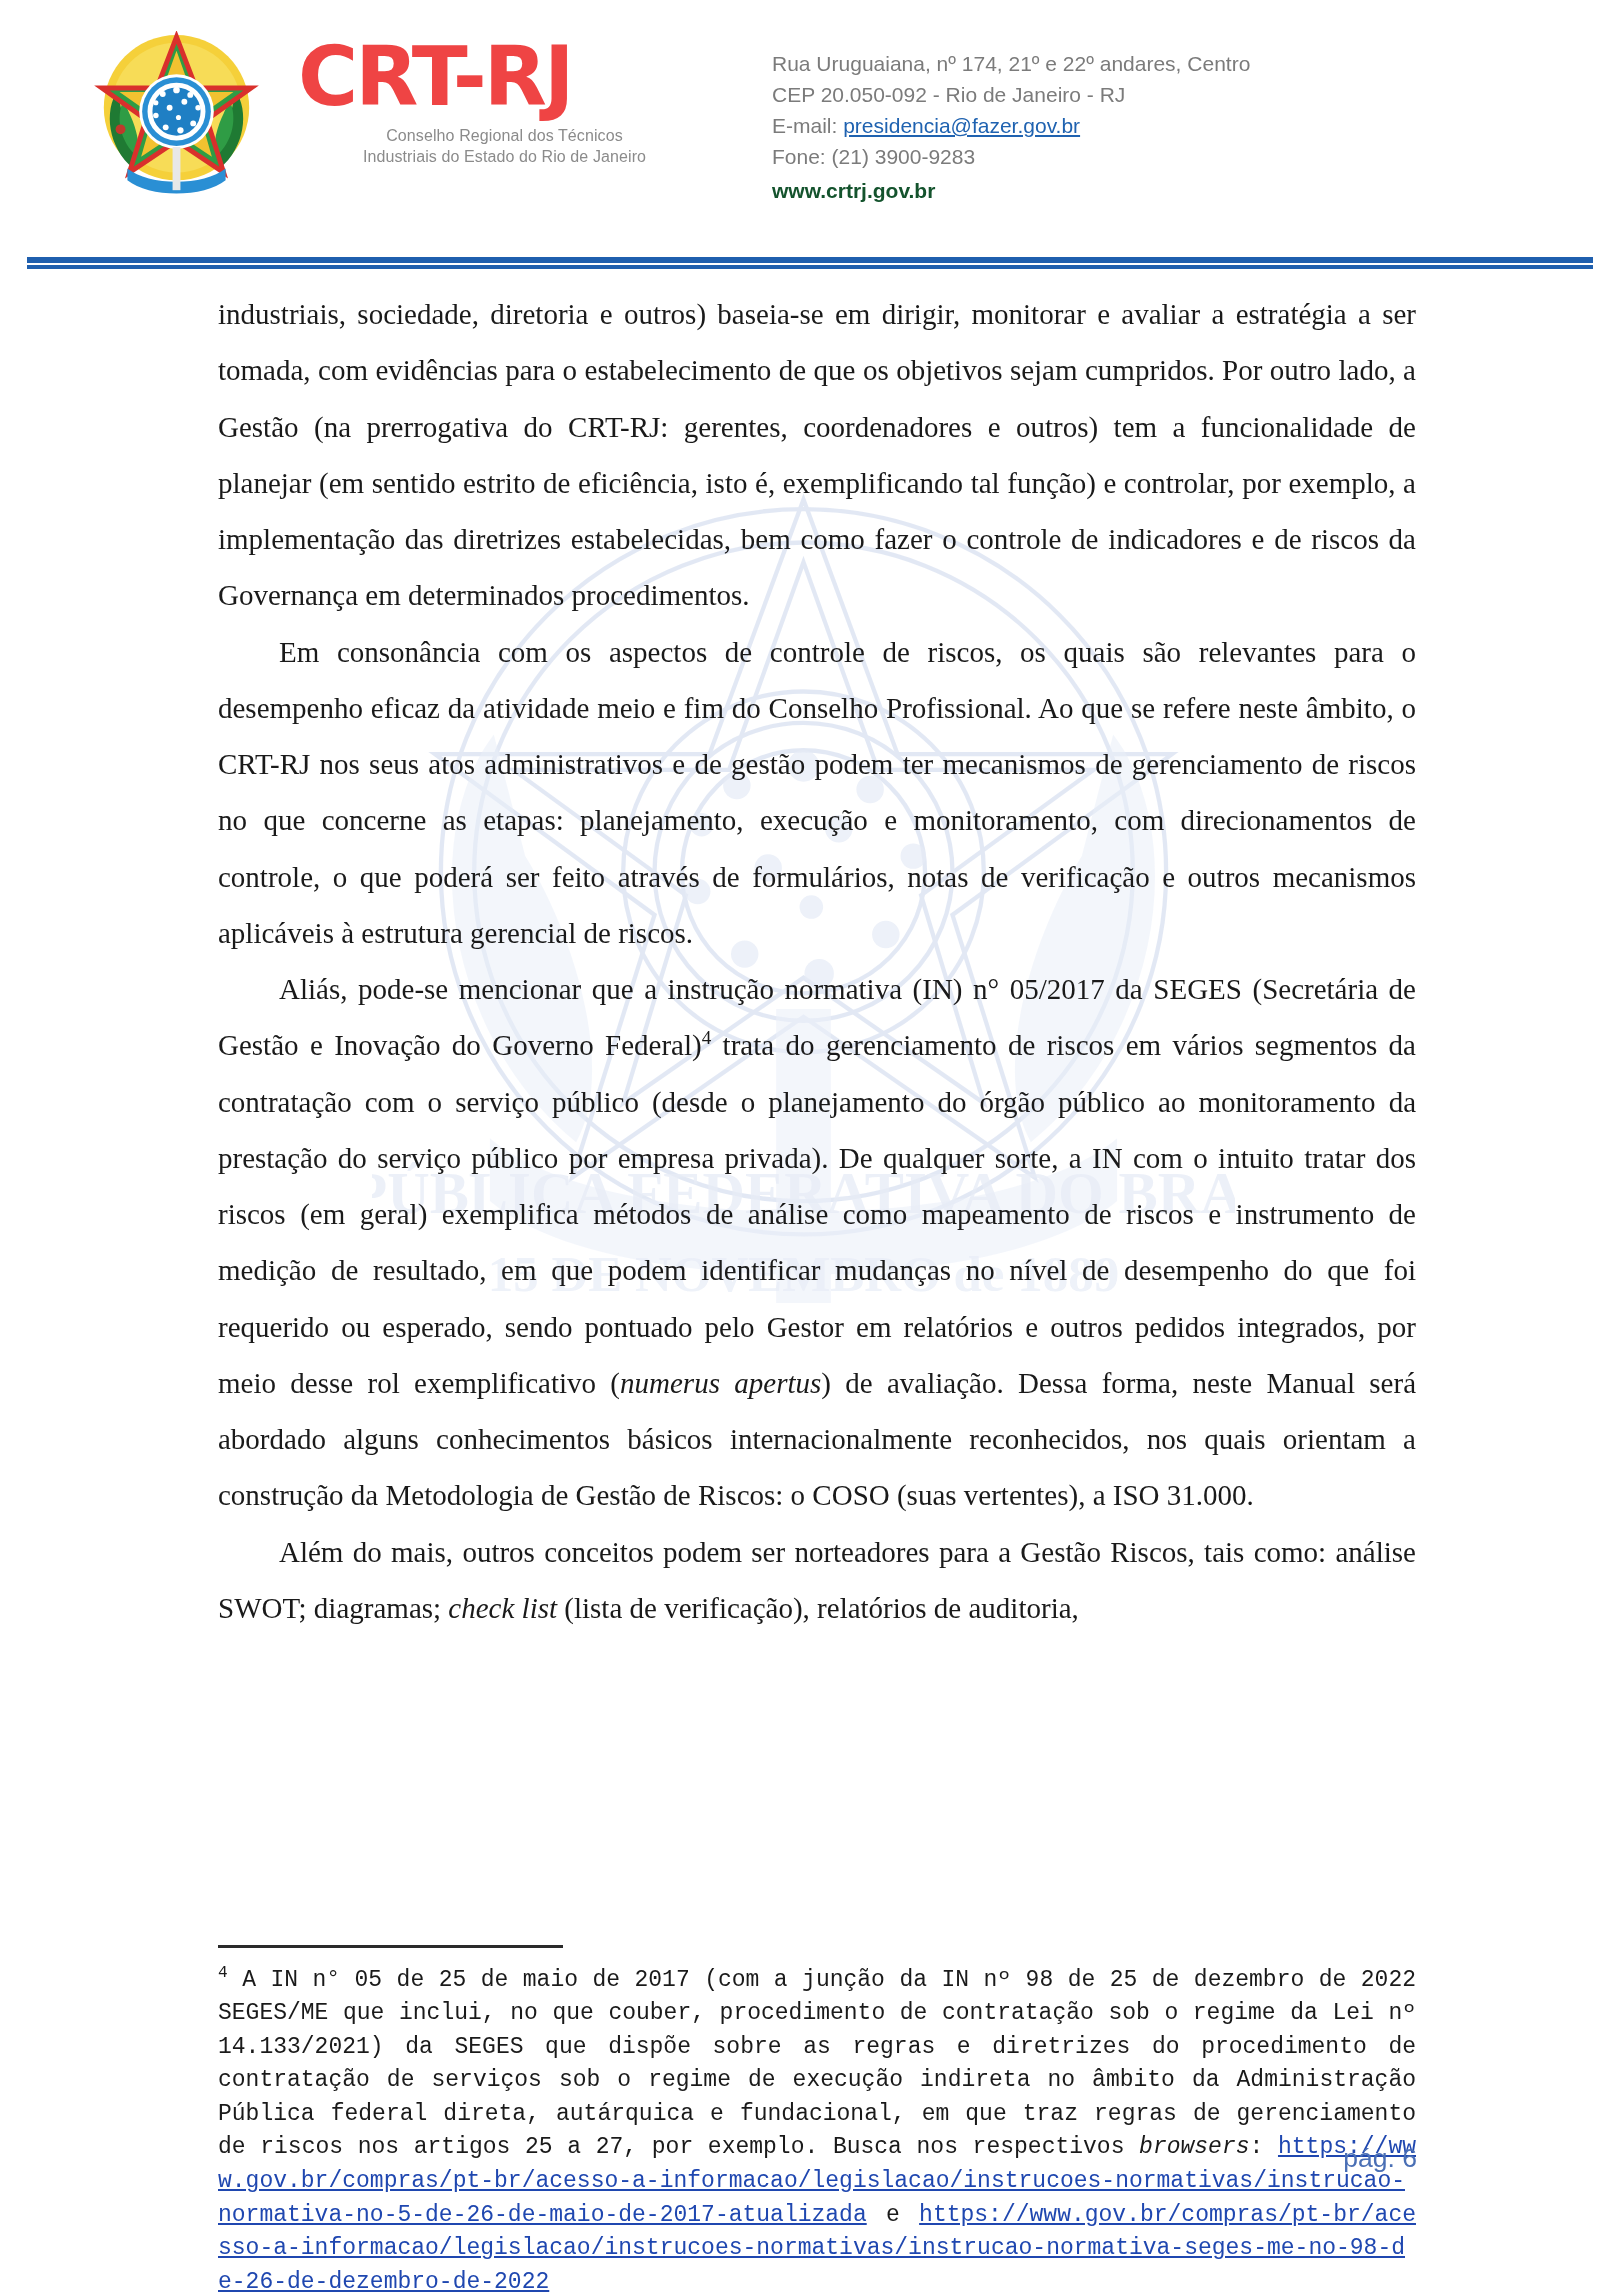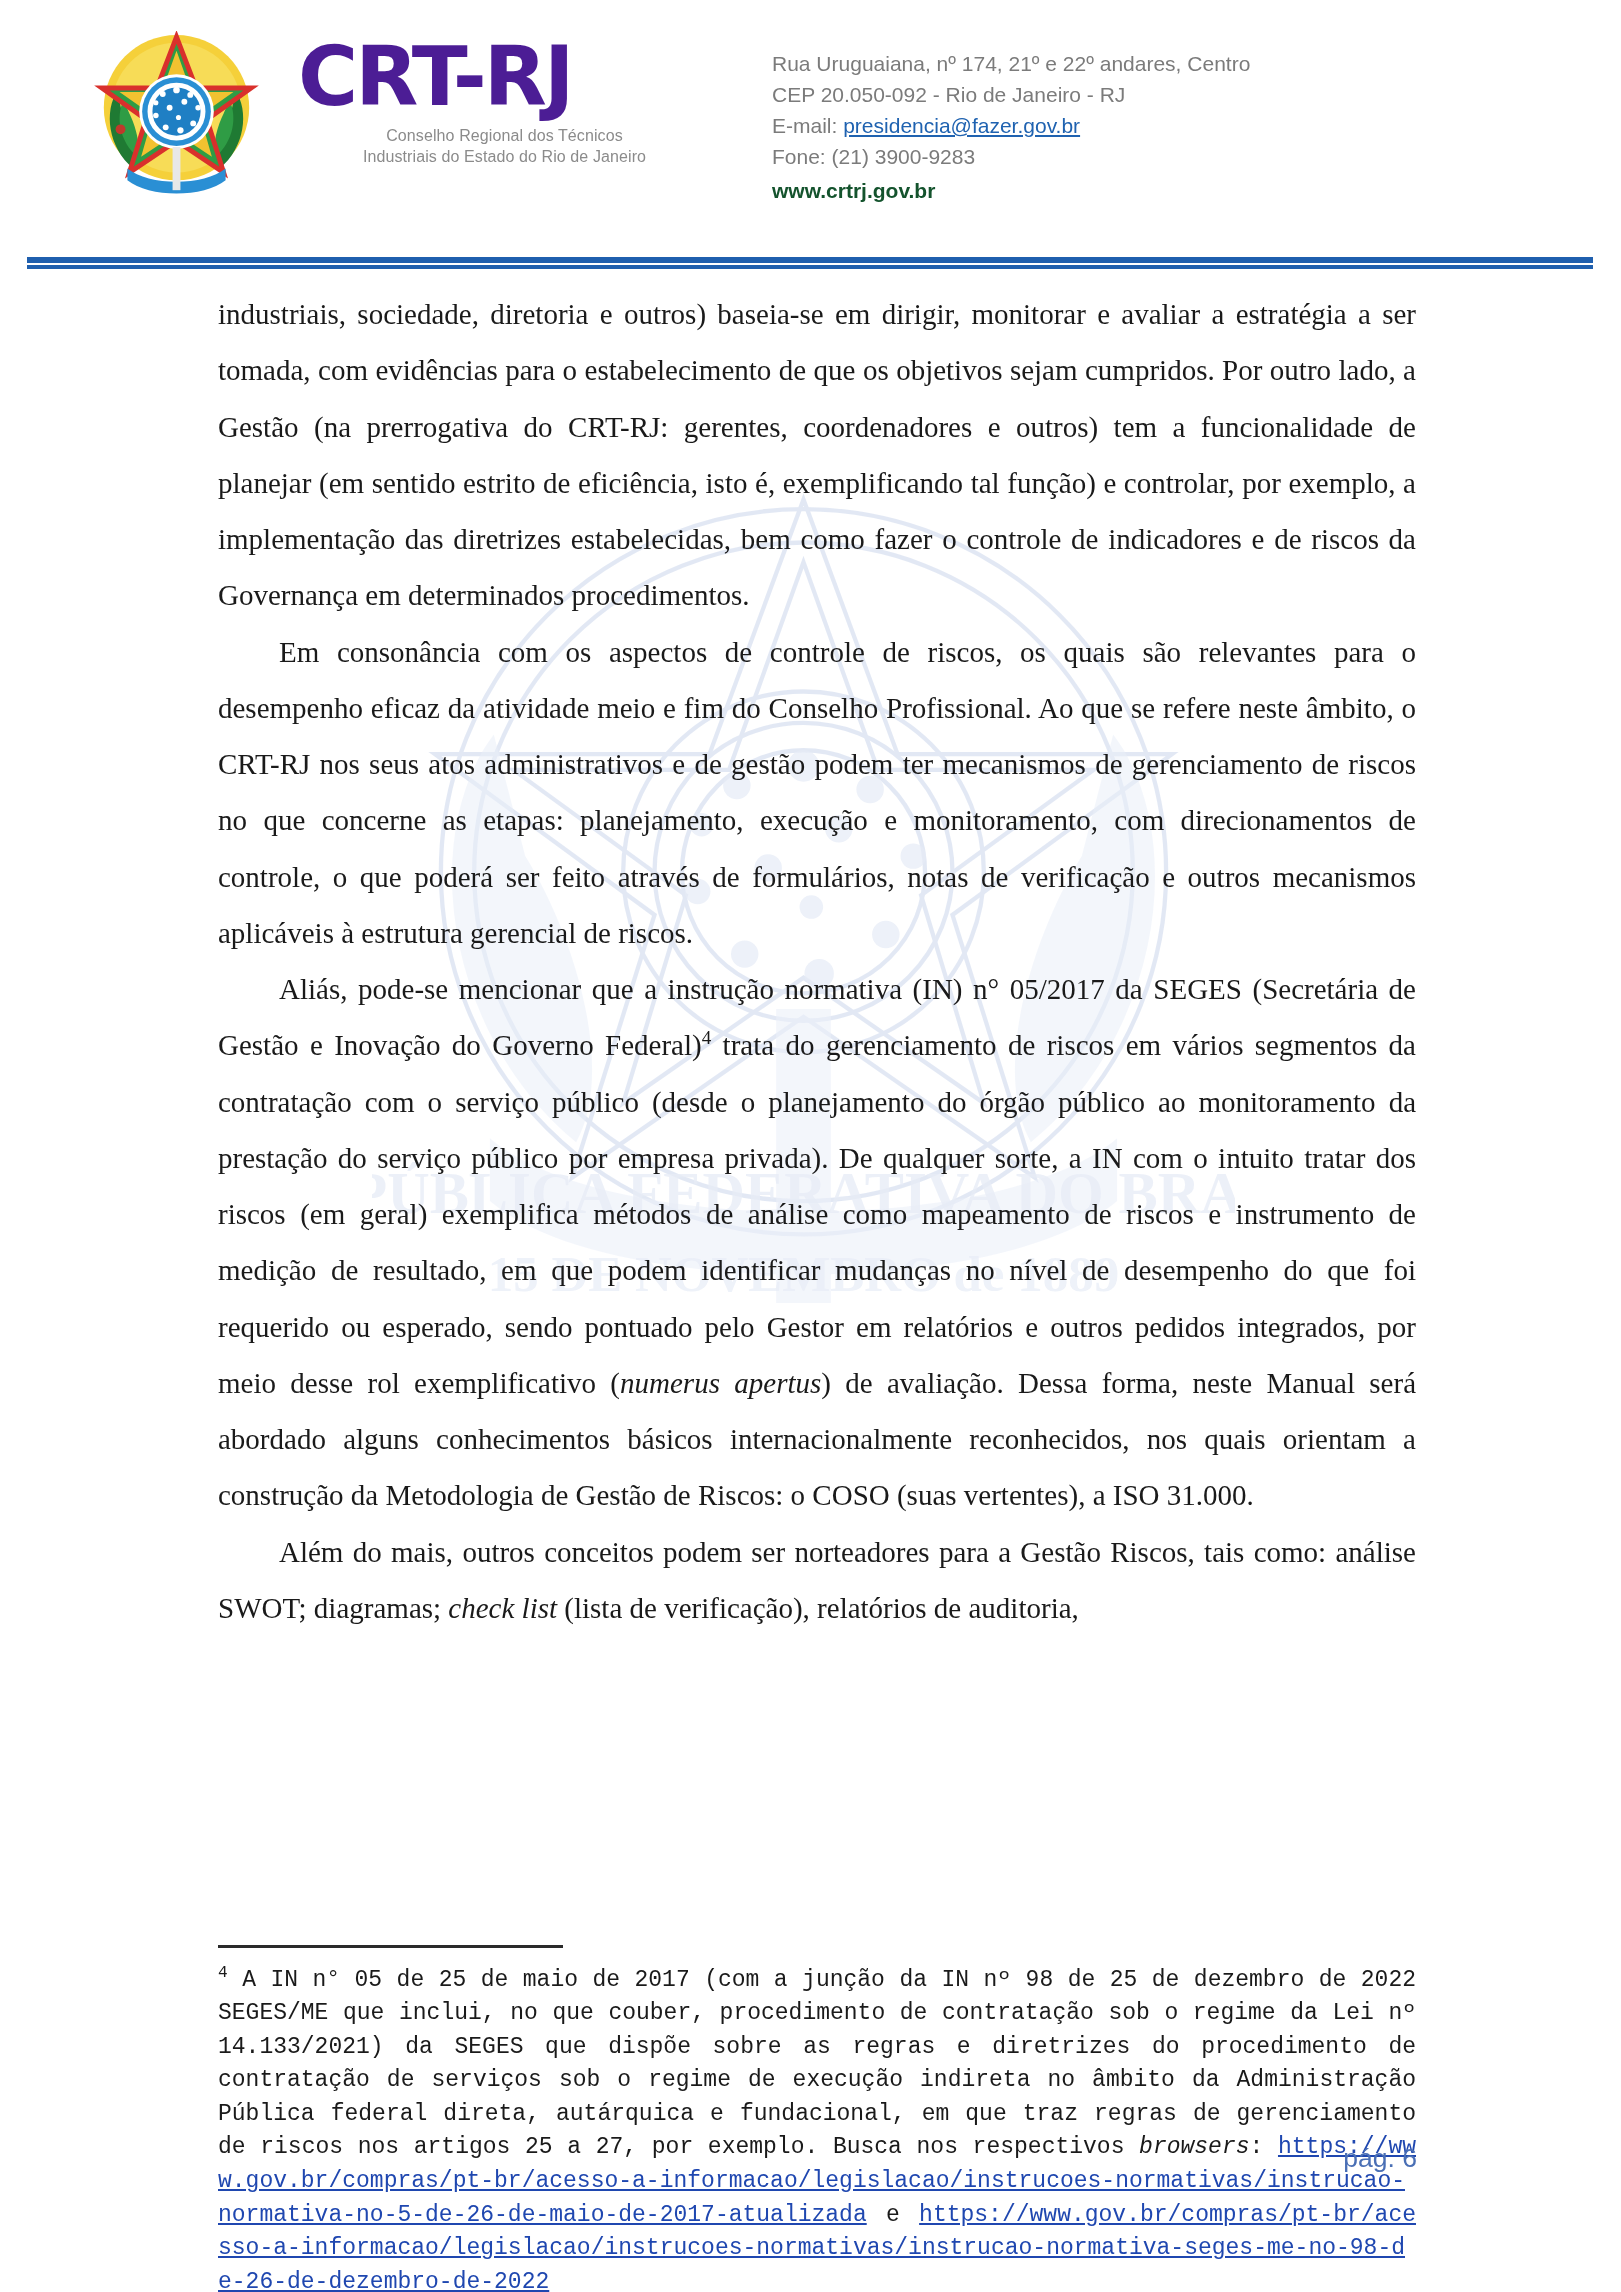--- a/index.html
+++ b/index.html
@@ -49,21 +49,21 @@
     padding-top: 11.8px;
     width: 421px;
     text-align: center;
   }
   .logo-word {
     font-family: "DejaVu Sans", sans-serif;
     font-weight: bold;
     font-size: 82px;
     line-height: 0.92;
     letter-spacing: -2.9px;
-    color: #4c1d95;
+    color: #ef4444;
     text-align: left;
     padding-left: 3.9px;
   }
   .logo-sub {
     font-family: "Liberation Sans", sans-serif;
     font-size: 16px;
     line-height: 1.28;
     color: #8b8b8b;
     margin-top: 11.8px;
     letter-spacing: 0.1px;

